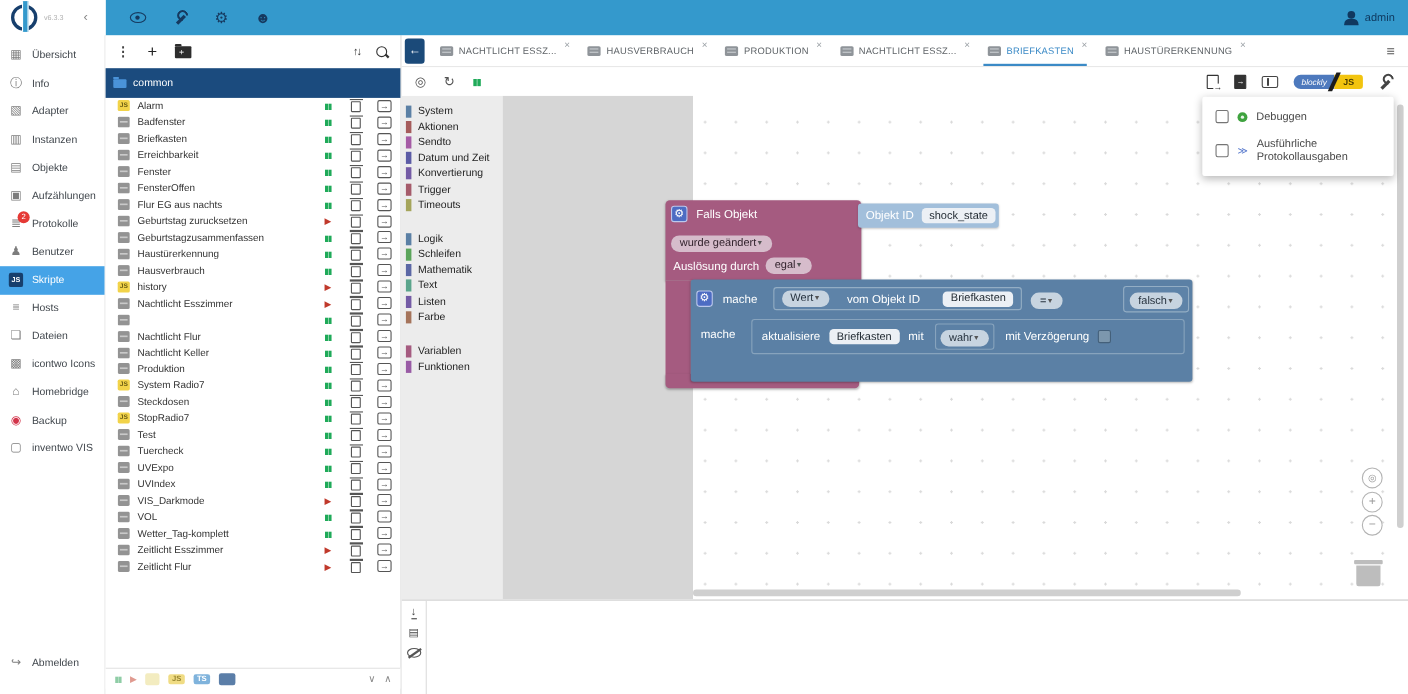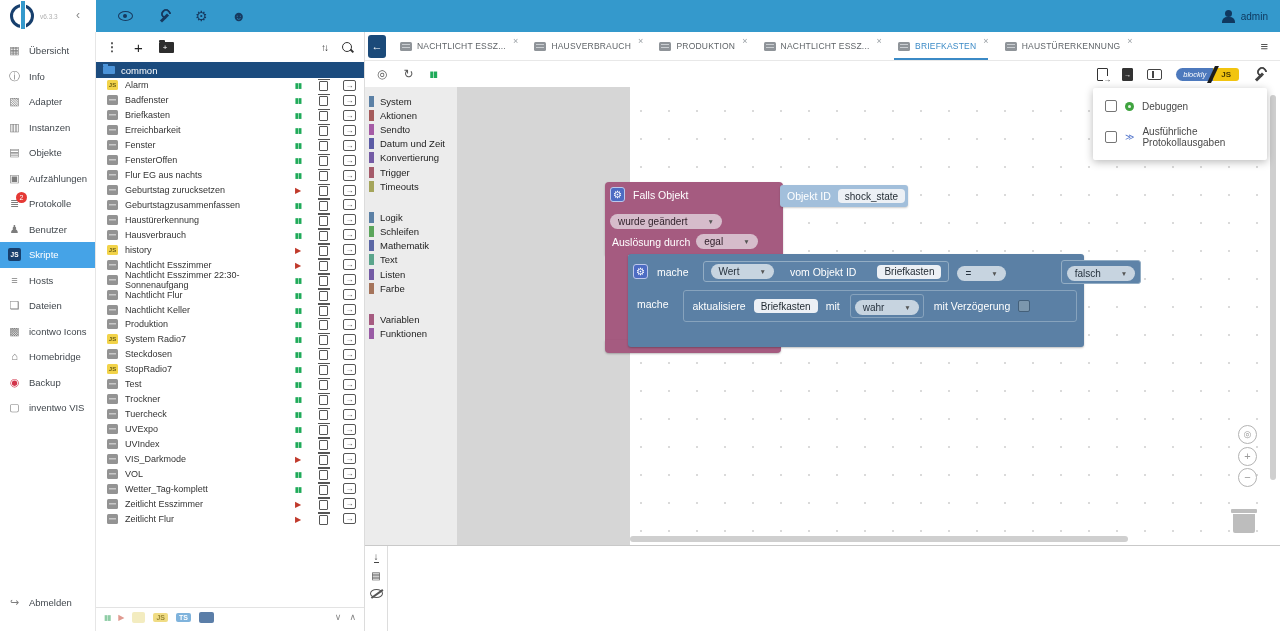--- a/index.html
+++ b/index.html
@@ -45,21 +45,21 @@
   .kebab { font-size:12px; color:#444; font-weight:bold; }
   .plus { font-size:15px; color:#222; }
   .folder-add { width:15px; height:11px; background:#2d2d2d; border-radius:1px; position:relative; }
   .folder-add::before { content:""; position:absolute; left:0; top:-2px; width:6px; height:2px; background:#2d2d2d; border-radius:1px 1px 0 0; }
   .folder-add::after { content:"+"; position:absolute; left:4px; top:0px; color:#fff; font-size:8px; line-height:11px; }
   .sp-right { margin-left:auto; display:flex; align-items:center; gap:14px; }
   .sort-ic { font-size:10px; color:#333; letter-spacing:-2px; }
   .search-ic { position:relative; width:13px; height:13px; }
   .search-ic::before { content:""; position:absolute; left:1px; top:1px; width:8px; height:8px; border:1.6px solid #333; border-radius:50%; }
   .search-ic::after { content:""; position:absolute; left:9px; top:9px; width:4px; height:1.8px; background:#333; transform:rotate(45deg); }
-  .common-row { height:16px; background:#1b4b7e; color:#fff; font-size:9.5px; display:flex; align-items:center; gap:6px; padding-left:7px; }
+  .common-row { height:27px; background:#1b4b7e; color:#fff; font-size:9.5px; display:flex; align-items:center; gap:6px; padding-left:7px; }
   .folder-blue { width:12px; height:8px; background:#4a93d9; border-radius:1px; position:relative; flex:none; }
   .folder-blue::before { content:""; position:absolute; left:0; top:-2px; width:5px; height:2px; background:#4a93d9; }
   .script-list { }
   .script-row { height:14.95px; display:flex; align-items:center; padding:0 8px 0 11px; font-size:9px; color:#333; }
   .type-icon { width:11px; height:10px; flex:none; margin-right:7px; border-radius:1.5px; }
   .type-icon.blockly { background:#939393; background-image:linear-gradient(#c9c9c9 0 0); background-size:7px 1.5px; background-repeat:no-repeat; background-position:2px 4px; }
   .type-icon.js { background:#f2d349; color:#6b5d14; font-size:6px; font-weight:bold; text-align:center; line-height:10px; }
   .type-icon.js::before { content:"JS"; }
   .row-actions { margin-left:auto; display:flex; align-items:center; gap:15px; }
   .status-icon { width:12px; text-align:center; }
@@ -113,21 +113,21 @@
     background-image:radial-gradient(circle, #dadada 1px, transparent 1.3px); background-size:28px 28px; background-position:10px 10px; }
   .toolbox { position:absolute; left:0; top:0; width:92px; bottom:0; background:#ececec; padding-top:7px; }
   .cat-row { display:flex; align-items:center; height:14.2px; padding-left:4px; font-size:9.5px; color:#1d1d1d; white-space:nowrap; }
   .cat-row.spacer { margin-top:17px; }
   .cat-bar { width:5px; height:11px; margin-right:6px; flex:none; }
   .flyout { position:absolute; left:92px; top:0; width:173px; bottom:0; background:#d6d6d6; }
 
   .blabel { color:#fff; font-size:10.5px; white-space:nowrap; }
   .gear { width:15px; height:15px; background:#4d6cc3; border:1px solid #bcc8ec; border-radius:3px; color:#fff; font-size:10px; line-height:13px; text-align:center; flex:none; }
   .gear::before { content:"⚙"; }
-  .dd-pill { display:inline-flex; align-items:center; gap:20px; border-radius:9px; padding:2px 8px; font-size:10px; background:#d6bccb; color:#32222c; white-space:nowrap; }
+  .dd-pill { display:inline-flex; align-items:center; gap:0; border-radius:9px; padding:2px 8px; font-size:10px; background:#d6bccb; color:#32222c; white-space:nowrap; }
   .dd-pill .arr { font-size:6.5px; color:#555; }
   .dd-pill.blue { background:#c7d4e0; color:#26323e; }
   .input-pill { background:#ecf0f5; border-radius:4px; padding:1.5px 7px; font-size:10px; color:#1f2830; white-space:nowrap; }
 
   .blk-trigger { position:absolute; left:240px; top:95px; width:178px; height:171px; }
   .t-body { position:absolute; left:0; top:0; width:178px; height:73px; background:#a55b80; border-radius:4px 4px 0 0; box-shadow:0 1px 2px rgba(0,0,0,.25); }
   .t-row1 { position:absolute; left:5px; top:5px; display:flex; align-items:center; gap:8px; }
   .t-pill1 { position:absolute; left:5px; top:29px; }
   .t-row3 { position:absolute; left:7px; top:52px; display:flex; align-items:center; gap:6px; }
   .t-spine { position:absolute; left:0; top:73px; width:23px; height:85px; background:#a55b80; }
@@ -421,21 +421,20 @@
         <span>Nachtlicht Esszimmer</span>
         <span class="row-actions">
           <span class="status-icon stopped"></span>
           <span class="trash-icon"></span>
           <span class="export-icon"></span>
         </span>
       </div>
 
       <div class="script-row">
         <span class="type-icon blockly"></span>
-        <span>Nachtlicht Esszimmer 22:30-Sonnenaufgang</span>
         <span class="row-actions">
           <span class="status-icon running"></span>
           <span class="trash-icon"></span>
           <span class="export-icon"></span>
         </span>
       </div>
 
       <div class="script-row">
         <span class="type-icon blockly"></span>
         <span>Nachtlicht Flur</span>
@@ -499,29 +498,20 @@
       <div class="script-row">
         <span class="type-icon blockly"></span>
         <span>Test</span>
         <span class="row-actions">
           <span class="status-icon running"></span>
           <span class="trash-icon"></span>
           <span class="export-icon"></span>
         </span>
       </div>
 
-      <div class="script-row">
-        <span class="type-icon blockly"></span>
-        <span>Trockner</span>
-        <span class="row-actions">
-          <span class="status-icon running"></span>
-          <span class="trash-icon"></span>
-          <span class="export-icon"></span>
-        </span>
-      </div>
 
       <div class="script-row">
         <span class="type-icon blockly"></span>
         <span>Tuercheck</span>
         <span class="row-actions">
           <span class="status-icon running"></span>
           <span class="trash-icon"></span>
           <span class="export-icon"></span>
         </span>
       </div>

